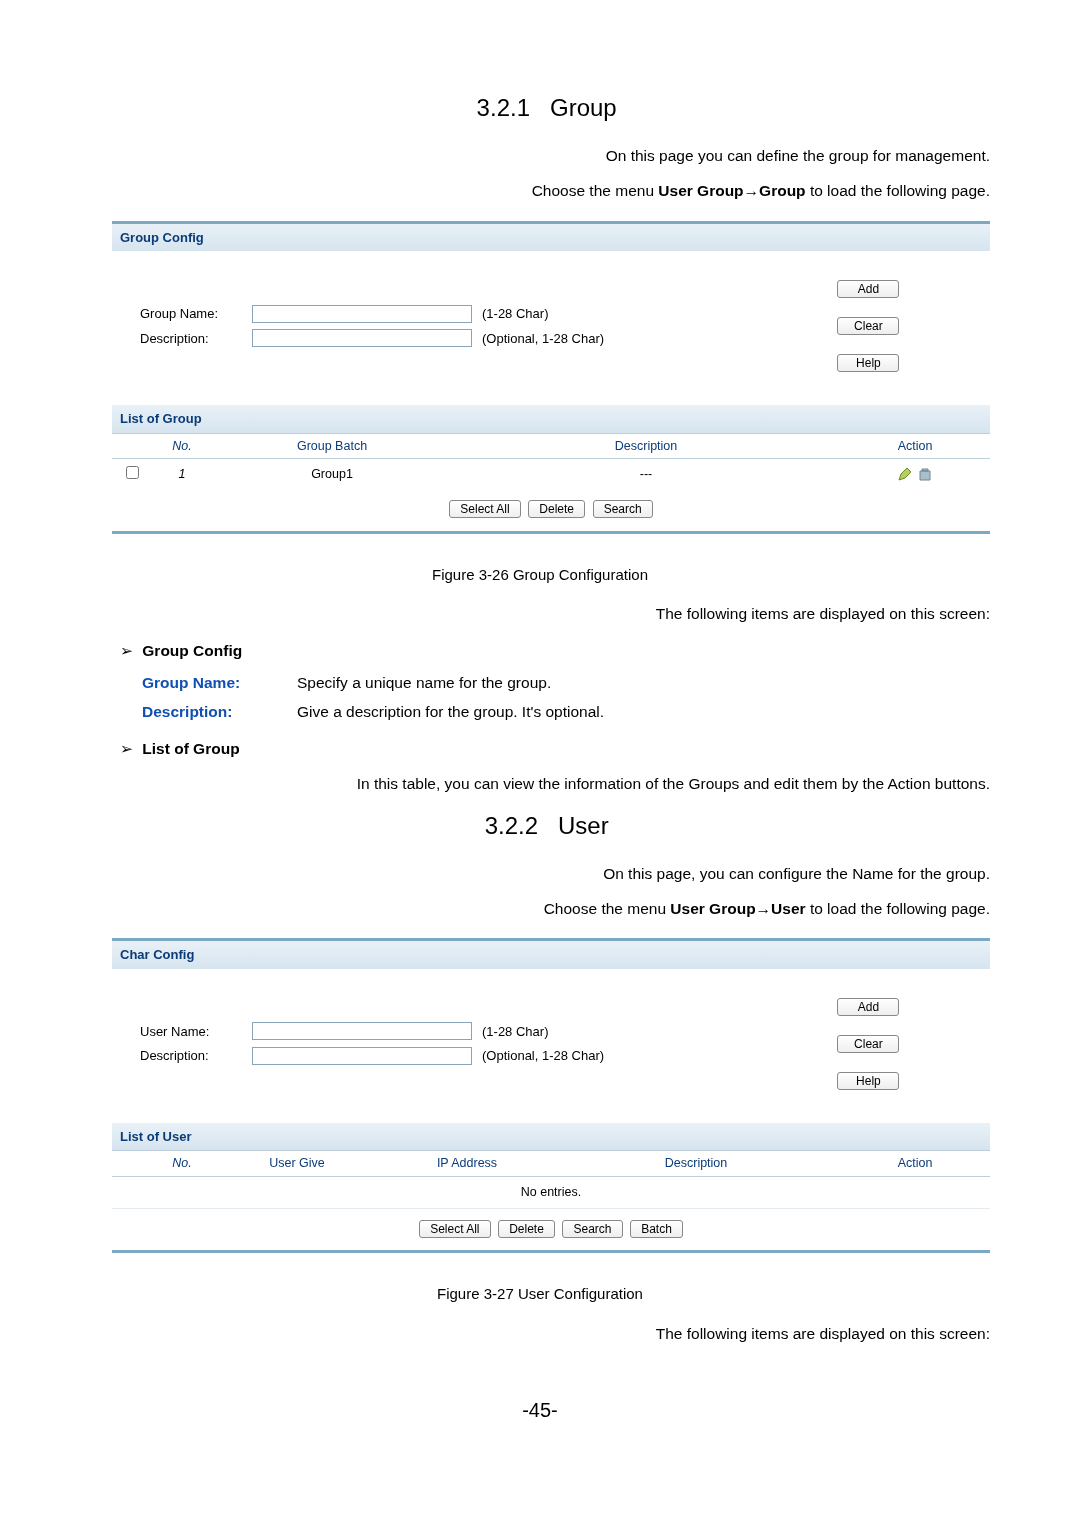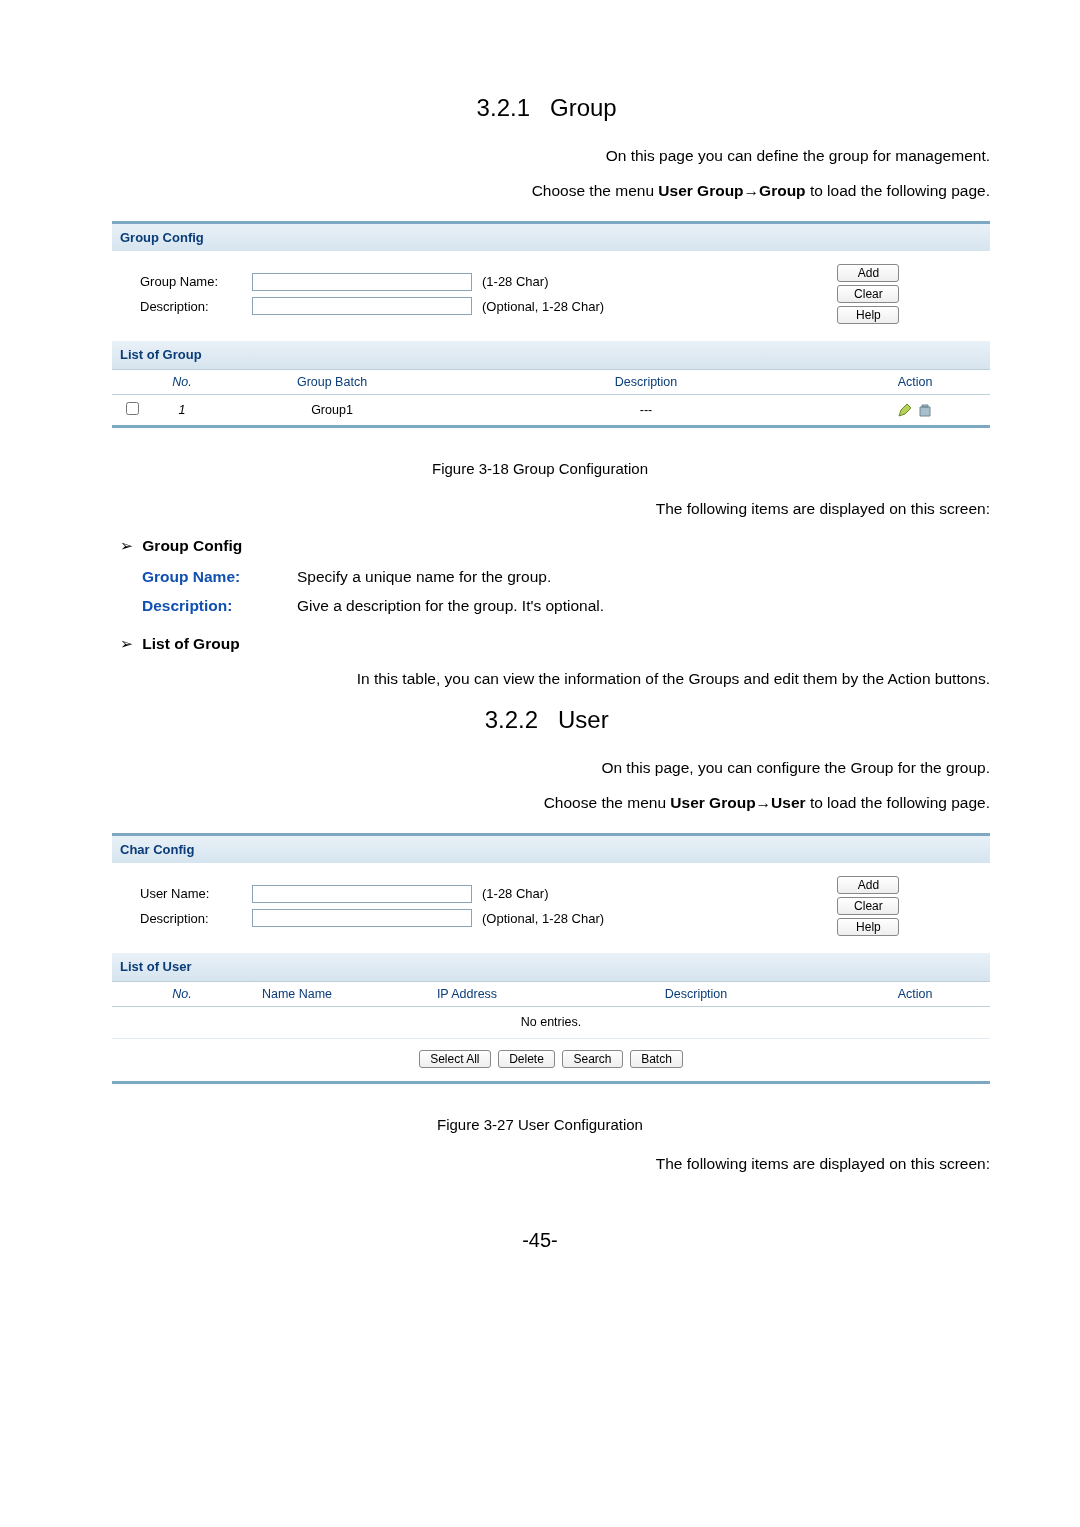--- a/index.html
+++ b/index.html
@@ -39,21 +39,21 @@
   .panel-body {
     padding: 10px 10px 14px 10px;
     display: flex;
     align-items: center;
   }
   .panel-body .fields { flex: 0 0 74%; }
   .panel-body .buttons { flex: 1; text-align: center; }
   .panel-body .buttons button {
     display: block;
     width: 62px;
-    margin: 3px auto;
+    margin: 19px auto;
   }
   .fieldrow {
     display: flex;
     align-items: center;
     margin: 5px 0;
   }
   .fieldrow .lbl { width: 130px; text-align: left; padding-left: 18px; }
   .fieldrow input {
     width: 220px;
     height: 18px;
@@ -176,23 +176,28 @@
             <path d="M2 14 L4 8 L10 2 L14 6 L8 12 L2 14 Z" fill="#b6d05a" stroke="#6a8a2a"></path>
           </svg>
       </span>
       <span>
         <svg width="16" height="16">
             <path d="M3 5 H13 V14 H3 Z M5 3 H11 V5 H5 Z" fill="#a9bfcb" stroke="#6e8893"></path>
           </svg>
       </span>
     </div>
   </div>
-</div>
-
-<div class="figcap">Figure 3-18 Group Configuration</div>
+  <div class="btnbar">
+    <button>Select All</button>
+    <button>Delete</button>
+    <button>Search</button>
+  </div>
+</div>
+
+<div class="figcap">Figure 3-26 Group Configuration</div>
 
 <p>The following items are displayed on this screen:</p>
 
 <div class="defn-head">
   <span class="tri">➢</span>
   <span class="bold">Group Config</span>
 </div>
 <div class="defn-item">
   <div class="term">Group Name:</div>
   <div>Specify a unique name for the group.</div>
@@ -204,21 +209,21 @@
 <div class="defn-head">
   <span class="tri">➢</span>
   <span class="bold">List of Group</span>
 </div>
 <p>In this table, you can view the information of the Groups and edit them by the Action buttons.</p>
 
 <h3>
   <span class="secnum">3.2.2</span>
   <span>User</span>
 </h3>
-<p>On this page, you can configure the Group for the group.</p>
+<p>On this page, you can configure the Name for the group.</p>
 <p>
   <span>Choose the menu </span><span class="bold">User Group→User</span><span> to load the following page.</span>
 </p>
 
 <div class="panel">
   <div class="panel-header">Char Config</div>
   <div class="panel-body">
     <div class="fields">
       <div class="fieldrow">
         <span class="lbl">User Name:</span>
@@ -234,21 +239,21 @@
     <div class="buttons">
       <button>Add</button>
       <button>Clear</button>
       <button>Help</button>
     </div>
   </div>
   <div class="panel-header">List of User</div>
   <div class="tablehead">
     <div class="col-chk"></div>
     <div class="col-no">No.</div>
-    <div class="col-name">Name Name</div>
+    <div class="col-name">User Give</div>
     <div class="col-ip">IP Address</div>
     <div class="col-desc">Description</div>
     <div class="col-act">Action</div>
   </div>
   <div class="noentries">No entries.</div>
   <div class="btnbar">
     <button>Select All</button>
     <button>Delete</button>
     <button>Search</button>
     <button>Batch</button>

